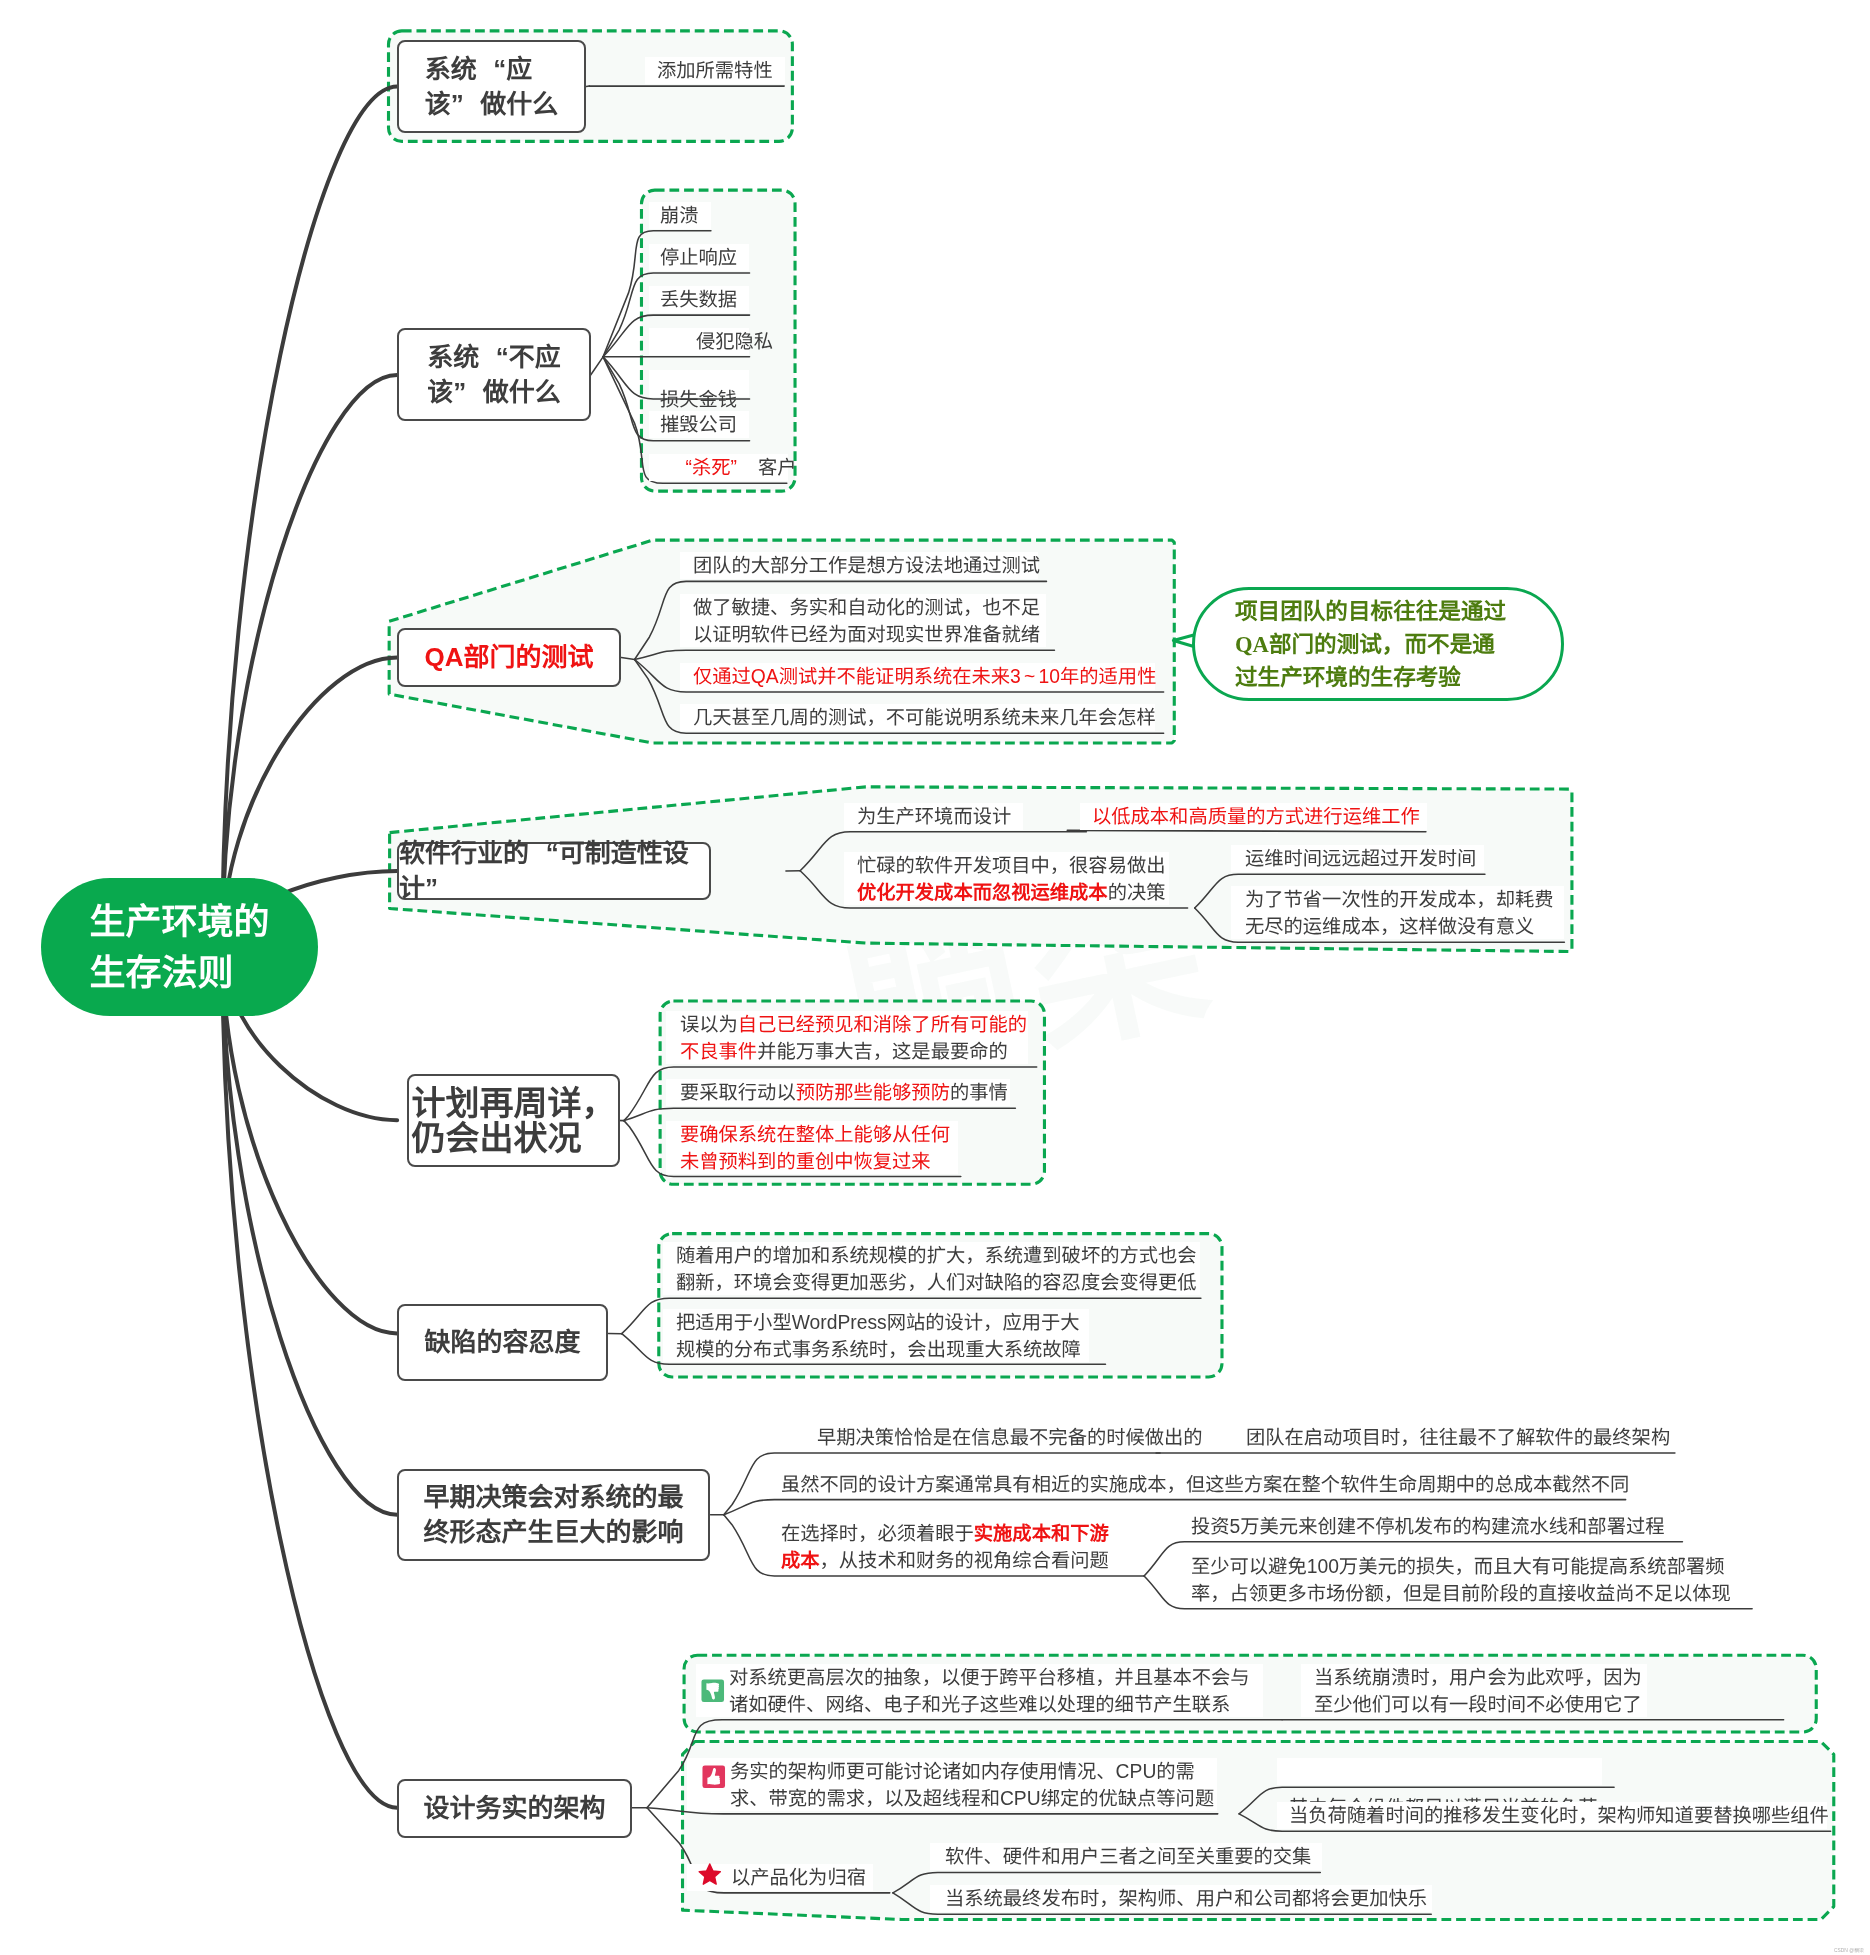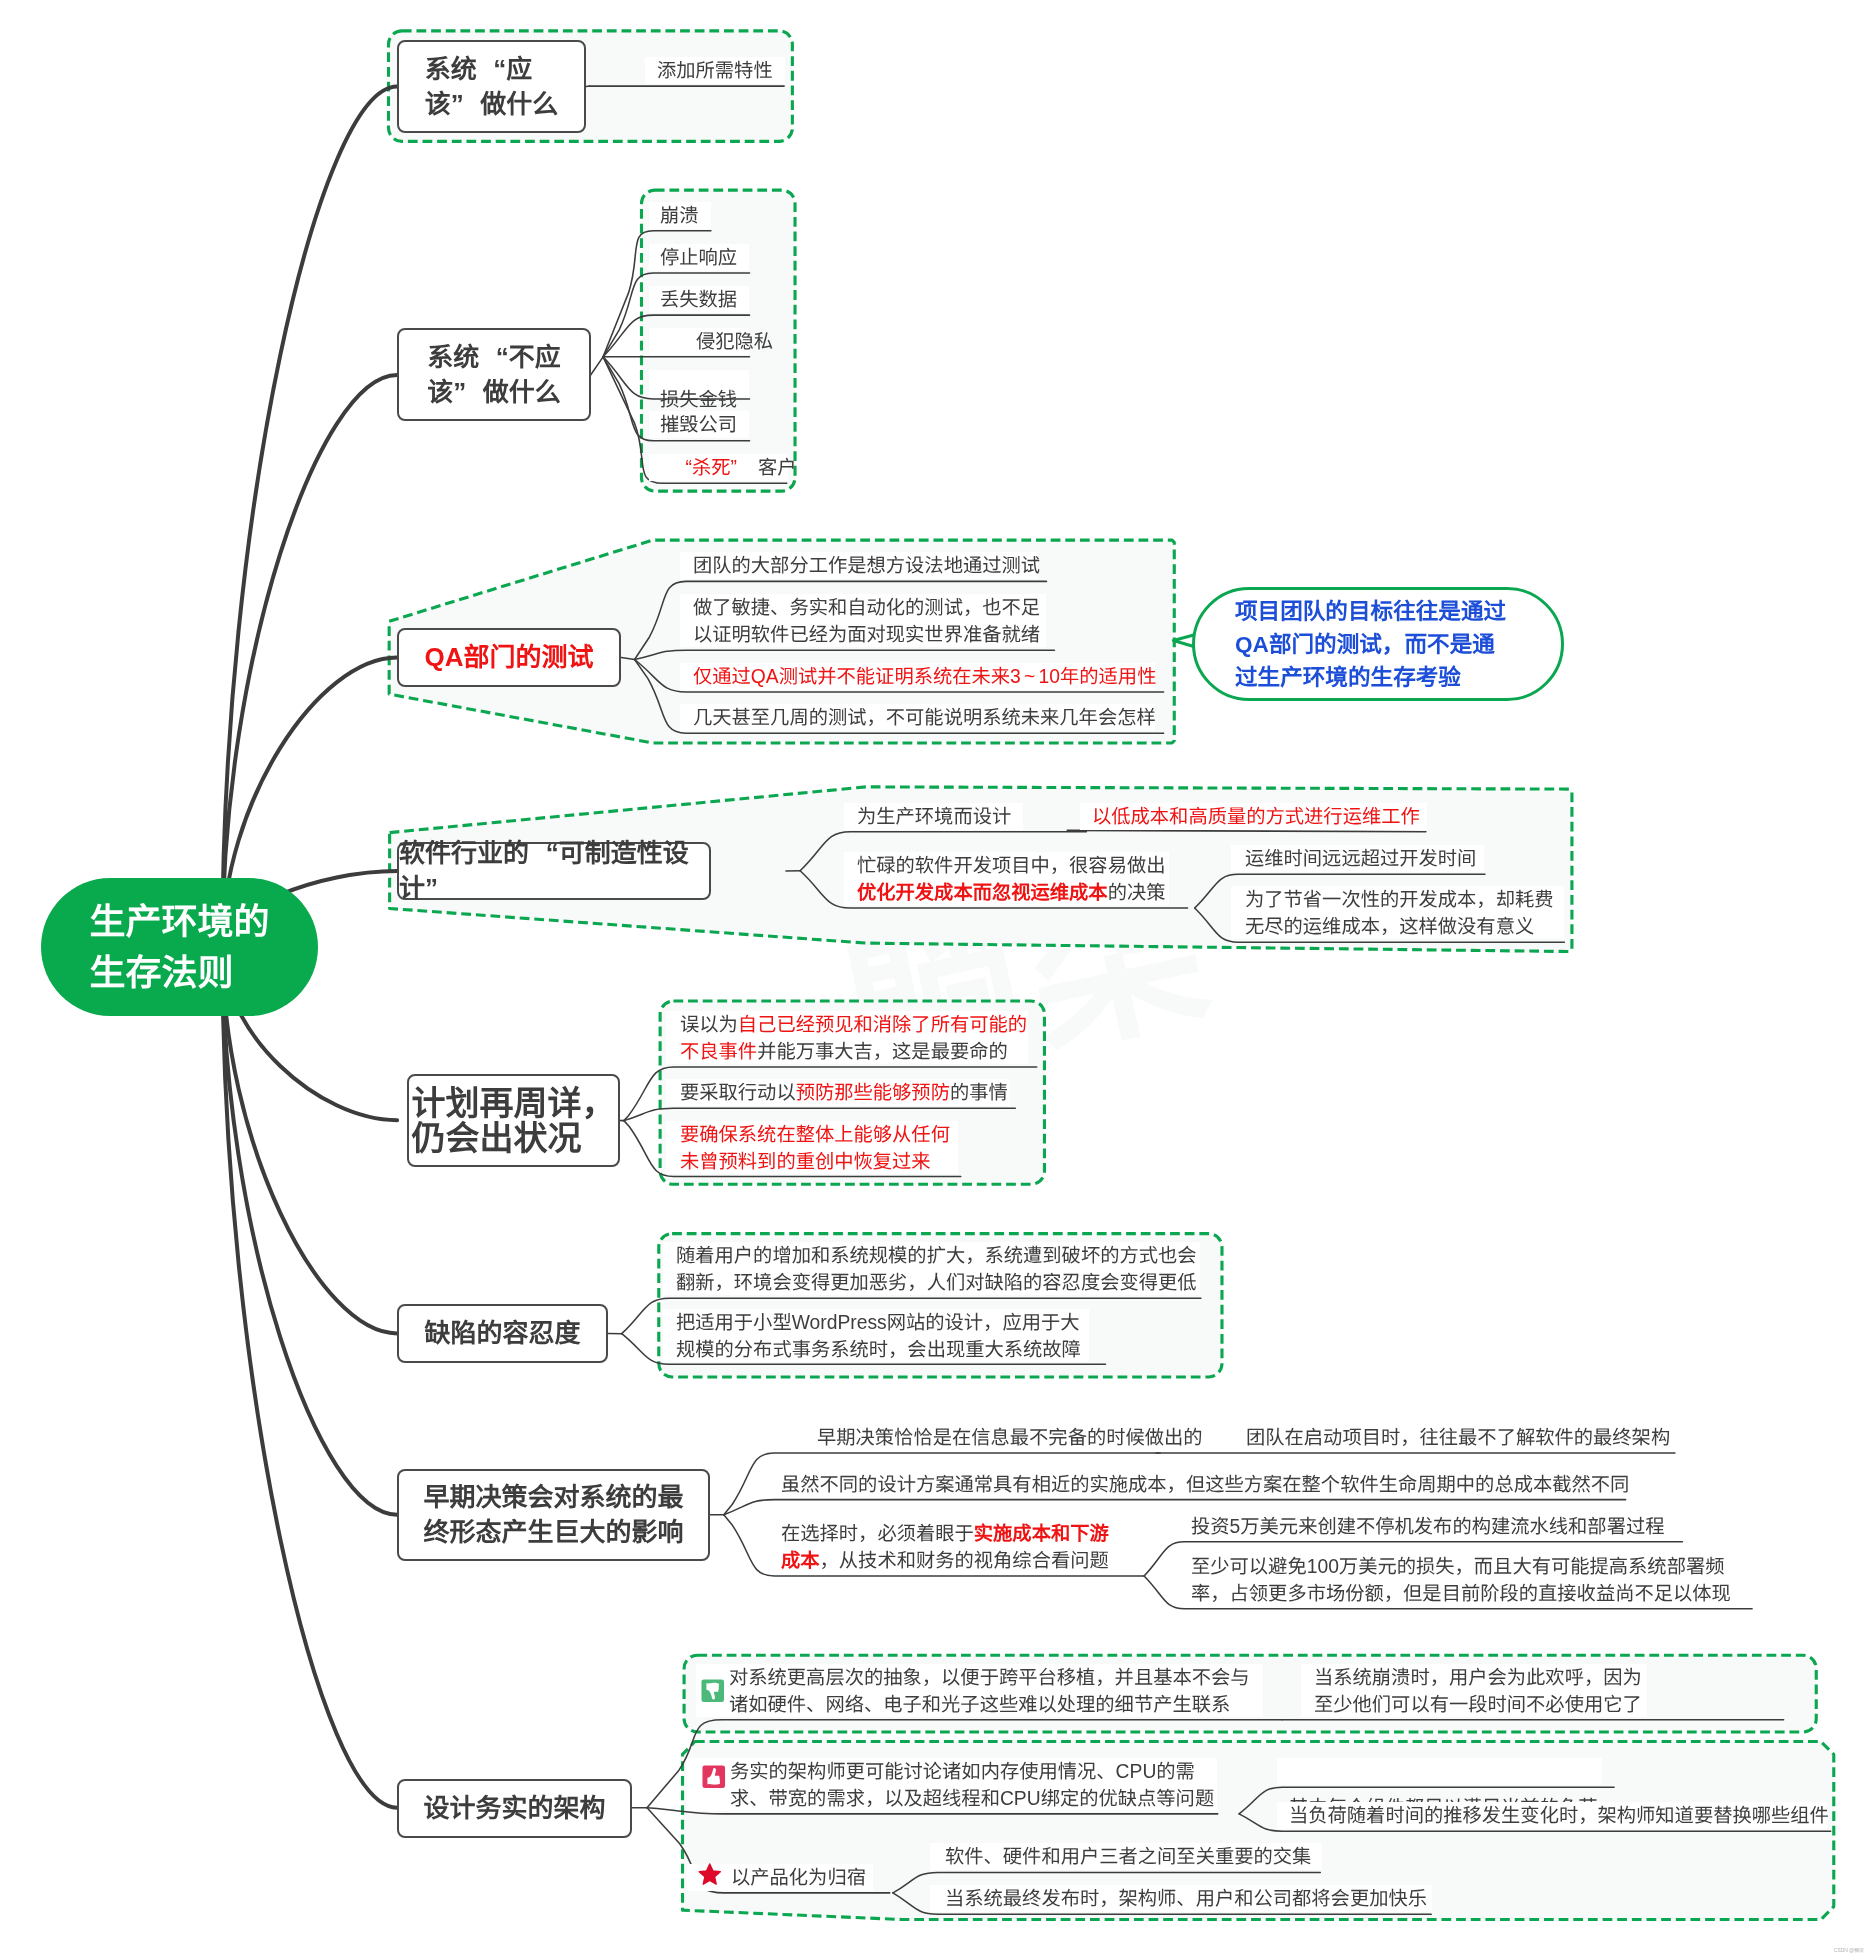--- a/index.html
+++ b/index.html
@@ -16,21 +16,21 @@
          line-height:51px;text-align:left;}
 .leaf{position:absolute;color:#3d3d3d;line-height:27px;white-space:nowrap;font-size:19.3px;}
 .leafbg{position:absolute;background:#ffffff;}
 .red{color:#ef1313;}
 .redb{color:#ef1313;font-weight:700;}
 .fwq,.fwqc{display:inline-block;width:1.14em;font-size:1.0em;}
 .tld{display:inline-block;width:0.92em;text-align:center;}
 .fwq{text-align:right;}
 .fwqc{text-align:left;}
 .callout{position:absolute;box-sizing:border-box;border:3.1px solid #0aa750;border-radius:57px;background:#fff;
-         display:flex;align-items:center;font-weight:700;color:#1d4ed8;line-height:33px;}
+         display:flex;align-items:center;font-weight:700;color:#4d7c0f;line-height:33px;font-family:Liberation Serif, serif;}
 .wm{position:absolute;color:#b0b0b0;font-size:4.9px;white-space:nowrap;}
 .bgmark{position:absolute;color:#f7faf8;font-weight:700;line-height:1;letter-spacing:7px;opacity:0.85;
         user-select:none;pointer-events:none;transform:rotate(-12deg);}
 </style>
 </head>
 <body>
 
 <div id="stage">
   <div class="bgmark" style="left: 843px; top: 892px; font-size: 178px;">躺柒</div>
     <svg id="zones" viewBox="0 0 4214 4405" width="1871" height="1955">
@@ -218,21 +218,21 @@
       </div>
       <div class="leafbg" style="left: 666px; top: 1079px; width: 344px; height: 27px;"></div>
       <div class="leaf" style="left: 680px; top: 1079px;">
         <div><span>要采取行动以</span><span class="red">预防那些能够预防</span><span>的事情</span></div>
       </div>
       <div class="leafbg" style="left: 666px; top: 1121px; width: 292px; height: 53px;"></div>
       <div class="leaf" style="left: 680px; top: 1121px;">
         <div><span class="red">要确保系统在整体上能够从任何</span></div>
         <div><span class="red">未曾预料到的重创中恢复过来</span></div>
       </div>
-      <div class="mainbox" style="left: 397px; top: 1304px; width: 211px; height: 59px; font-size: 26px;">
+      <div class="mainbox" style="left: 397px; top: 1304px; width: 211px; height: 77px; font-size: 26px;">
         <div>
           <div><span>缺陷的容忍度</span></div>
         </div>
       </div>
       <div class="leafbg" style="left: 663px; top: 1242px; width: 537px; height: 53px;"></div>
       <div class="leaf" style="left: 676px; top: 1242px;">
         <div><span>随着用户的增加和系统规模的扩大，系统遭到破坏的方式也会</span></div>
         <div><span>翻新，环境会变得更加恶劣，人们对缺陷的容忍度会变得更低</span></div>
       </div>
       <div class="leafbg" style="left: 663px; top: 1309px; width: 426px; height: 53px;"></div>

